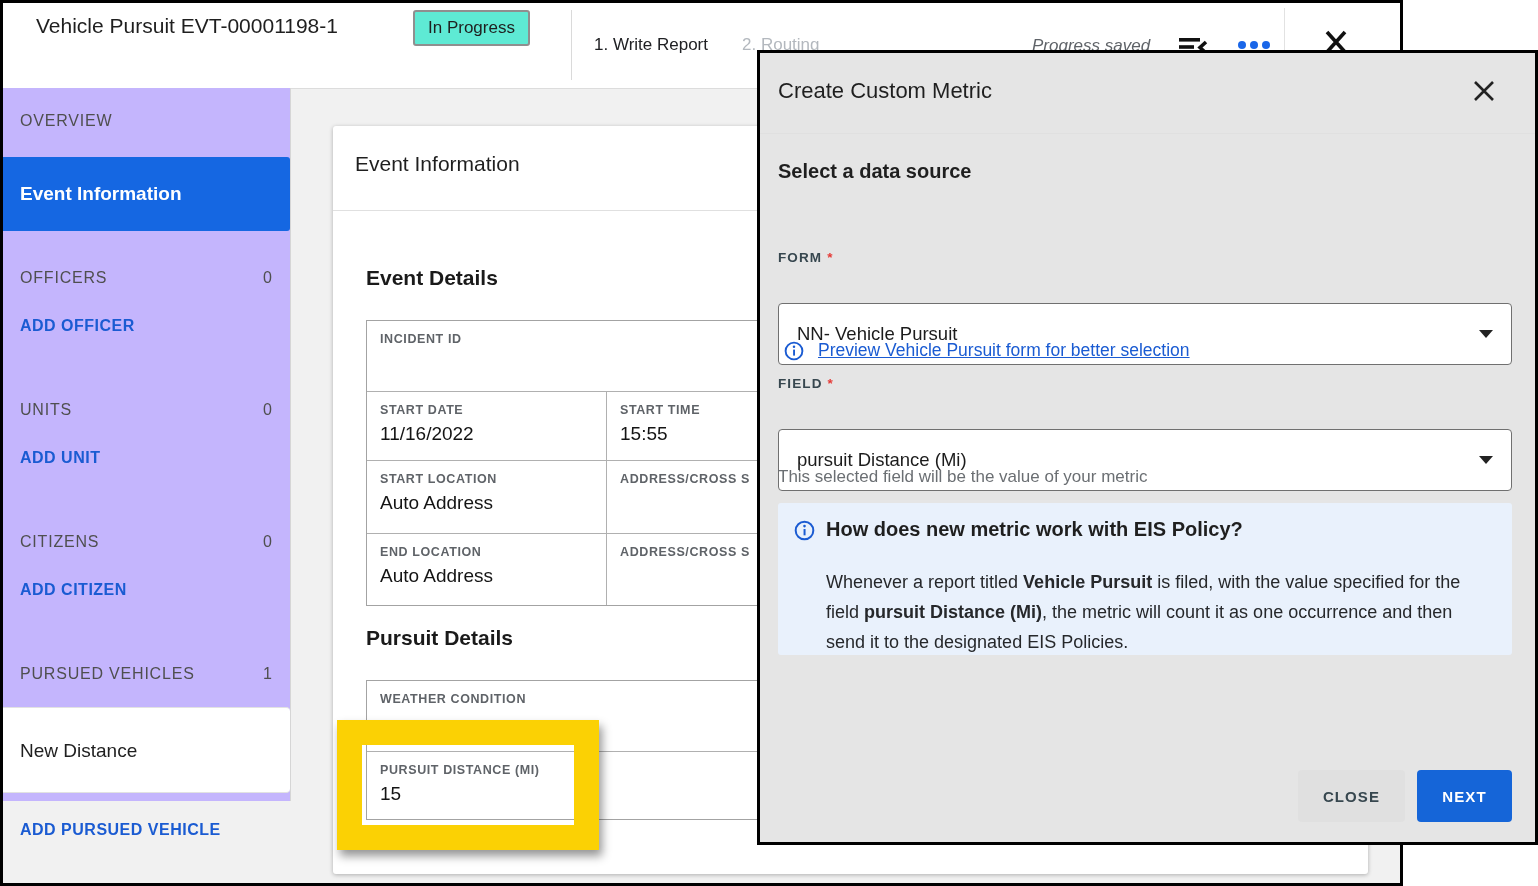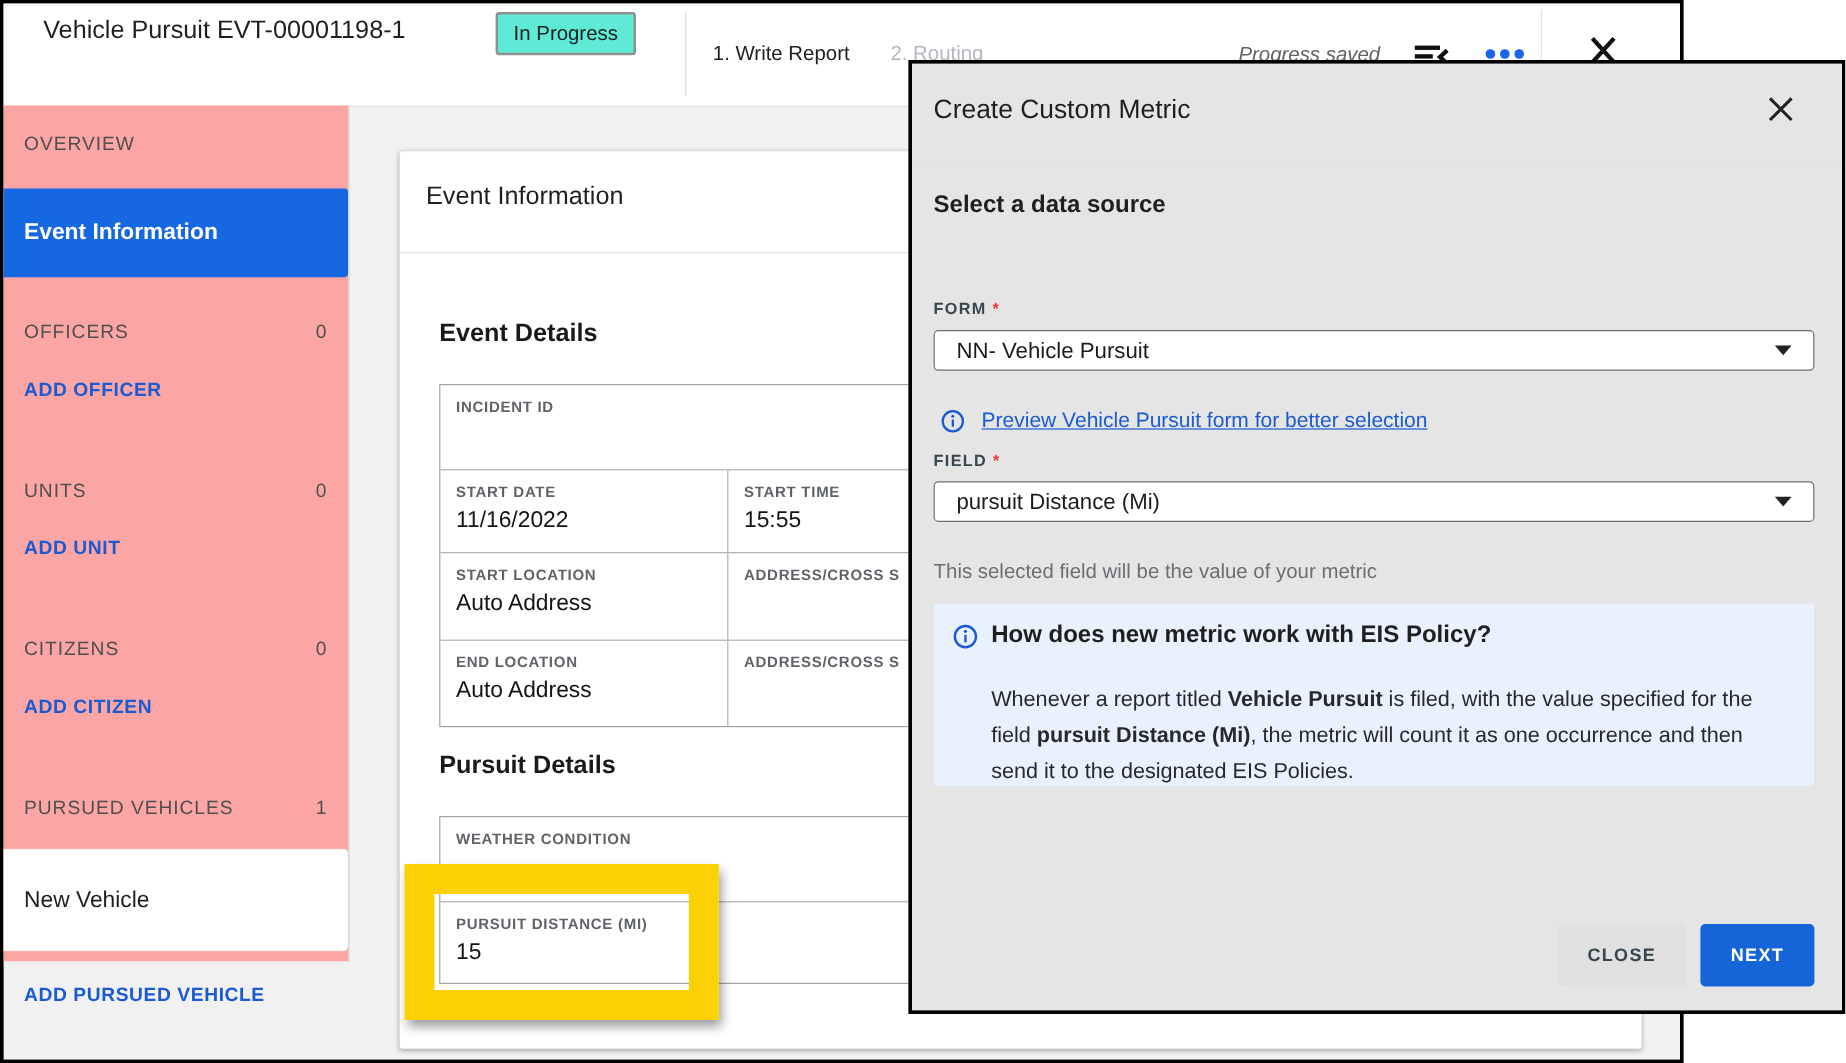--- a/index.html
+++ b/index.html
@@ -20,21 +20,21 @@
   .vdiv1{position:absolute;left:568px;top:7px;width:1px;height:70px;background:#dadada;}
   .step1{position:absolute;left:591px;top:32px;font-size:17px;font-weight:500;color:#202124;white-space:nowrap;}
   .step2{position:absolute;left:739px;top:32px;font-size:17px;color:#b3b8be;white-space:nowrap;}
   .psaved{position:absolute;left:1029px;top:33px;font-size:17px;color:#5f6368;white-space:nowrap;font-style:italic;}
   .icon-collapse{position:absolute;left:1174px;top:28px;cursor:pointer;}
   .icon-dots{position:absolute;left:1235px;top:38px;display:flex;gap:4px;cursor:pointer;}
   .icon-dots i{width:8px;height:8px;border-radius:50%;background:#1a66e8;}
   .vdiv2{position:absolute;left:1281px;top:5px;width:1px;height:52px;background:#e2e2e2;}
   .icon-x-app{position:absolute;left:1318px;top:24px;cursor:pointer;}
   
-  .side{position:absolute;left:0;top:85px;width:287px;height:713px;background:#fca5a5;border-right:1px solid #d6d6d6;}
+  .side{position:absolute;left:0;top:85px;width:287px;height:713px;background:#c4b5fd;border-right:1px solid #d6d6d6;}
   .side-head{position:absolute;left:17px;font-size:16px;font-weight:500;color:#4f4f4f;letter-spacing:.8px;}
   .side-count{position:absolute;right:18px;font-size:16px;font-weight:500;color:#4f4f4f;}
   .side-link{position:absolute;left:17px;font-size:16px;font-weight:bold;color:#1a5bd2;letter-spacing:.5px;cursor:pointer;}
   .side-sel{position:absolute;left:0;top:69px;width:287px;height:74px;background:#1567e2;border-radius:0 3px 3px 0;
             color:#fff;font-size:19px;font-weight:bold;line-height:74px;padding-left:17px;box-sizing:border-box;cursor:pointer;}
   .side-card{position:absolute;left:0;top:619px;width:287px;height:86px;background:#fff;border-radius:0 4px 4px 0;
              border-top:1px solid #e2e2e2;border-bottom:1px solid #e2e2e2;font-size:19px;font-weight:500;color:#1f1f1f;
              line-height:86px;padding-left:17px;box-sizing:border-box;cursor:pointer;}
   
   .card{position:absolute;left:330px;top:123px;width:1035px;height:748px;background:#fff;border-radius:3px;
@@ -56,23 +56,23 @@
   
   .modal{position:absolute;left:757px;top:50px;width:781px;height:795px;background:#e5e5e5;border:3px solid #000;
          box-sizing:border-box;z-index:20;}
   .m-title{position:absolute;left:18px;top:25px;font-size:22px;font-weight:500;color:#1f1f1f;}
   .m-close{position:absolute;left:710px;top:24px;cursor:pointer;}
   .m-div{position:absolute;left:0;top:80px;width:100%;height:1px;background:#e0e0e0;}
   .m-sec{position:absolute;left:18px;top:107px;font-size:20px;font-weight:bold;color:#1f1f1f;}
   .m-sub{position:absolute;left:18px;top:155px;font-size:18px;color:#3c4043;}
   .m-lab{position:absolute;left:18px;font-size:13.5px;font-weight:bold;color:#37474f;letter-spacing:1.1px;}
   .req{color:#e53935;margin-left:5px;letter-spacing:0;}
-  .m-select{position:absolute;left:18px;width:734px;height:34px;border:1.5px solid #707070;border-radius:4px;
+  .m-select{position:absolute;left:18px;width:734px;height:62px;border:1.5px solid #707070;border-radius:4px;
             box-sizing:border-box;display:flex;align-items:center;padding:0 18px;font-size:18.5px;color:#1c1c1c;
-            background:#fff;cursor:pointer;}
+            background:#fff;cursor:pointer;margin-top:28px;}
   .m-select .caret{margin-left:auto;width:0;height:0;border-left:7px solid transparent;
             border-right:7px solid transparent;border-top:8px solid #222;}
   .m-linkrow{position:absolute;left:24px;top:287px;display:flex;align-items:center;gap:14px;}
   .m-link{font-size:17.5px;color:#1a5bd2;text-decoration:underline;cursor:pointer;}
   .m-helper{position:absolute;left:18px;top:414px;font-size:17px;color:#6b6f73;}
   .m-panel{position:absolute;left:18px;top:450px;width:734px;height:152px;background:#e9f1fc;border-radius:3px;}
   .p-title{position:absolute;left:48px;top:15px;font-size:20px;font-weight:bold;color:#1f1f1f;}
   .p-body{position:absolute;left:48px;top:64px;width:648px;font-size:18px;color:#26282b;line-height:30px;}
   .p-icon{position:absolute;left:16px;top:17px;}
   .btn{position:absolute;top:717px;height:52px;border:none;border-radius:4px;font-family:inherit;
@@ -127,21 +127,21 @@
       <div class="side-count" style="top:313px;">0</div>
       <div class="side-link" style="top:361px;">ADD UNIT</div>
 
       <div class="side-head" style="top:445px;">CITIZENS</div>
       <div class="side-count" style="top:445px;">0</div>
       <div class="side-link" style="top:493px;">ADD CITIZEN</div>
 
       <div class="side-head" style="top:577px;">PURSUED VEHICLES</div>
       <div class="side-count" style="top:577px;">1</div>
 
-      <div class="side-card">New Vehicle</div>
+      <div class="side-card">New Distance</div>
       <div class="side-link" style="top:733px;">ADD PURSUED VEHICLE</div>
     </div>
 
     <div class="card">
       <div class="card-title">Event Information</div>
       <div class="card-div"></div>
 
       <div class="sec-title" style="top:140px;">Event Details</div>
 
       <div class="ftable" style="top:194px;">

